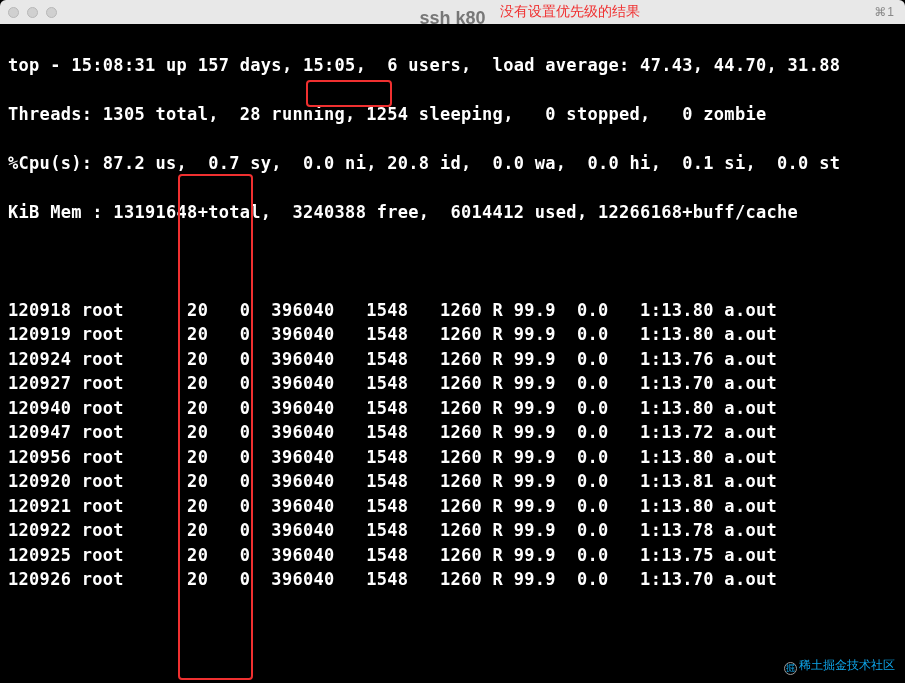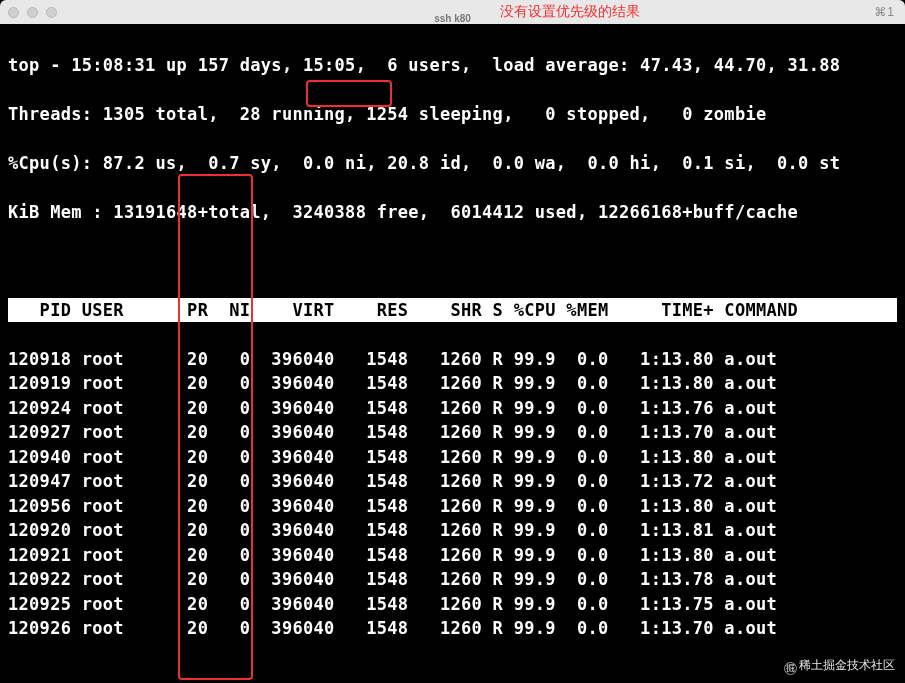--- a/index.html
+++ b/index.html
@@ -37,21 +37,21 @@
       height: 11px;
       border-radius: 50%;
       background: #d0d0d0;
       border: 0.5px solid #b8b8b8;
     }
     .title-center {
       position: absolute;
       left: 50%;
       transform: translateX(-50%);
       color: #777;
-      font-size: 10px;
+      font-size: 18px;
       font-weight: bold;
       font-family: 'Helvetica Neue', sans-serif;
       margin-top: 12px;
     }
     .title-right {
       position: absolute;
       right: 10px;
       color: #888;
       font-size: 12px;
       font-family: 'Helvetica Neue', sans-serif;
@@ -104,21 +104,21 @@
       top: 174px;
       width: 75px;
       height: 506px;
       z-index: 10;
       pointer-events: none;
     }
     .watermark {
       position: absolute;
       right: 10px;
       bottom: 8px;
-      color: #e5e5e5;
+      color: #0ea5e9;
       font-size: 12px;
       font-family: sans-serif;
       z-index: 15;
     }
     .watermark-icon {
       display: inline-block;
       width: 13px;
       height: 13px;
       border: 1px solid #999;
       border-radius: 50%;
@@ -146,19 +146,18 @@
 
 <div class="red-box-1"></div>
 <div class="red-box-2"></div>
 
 <div class="terminal">
 <div class="header-line">top - 15:08:31 up 157 days, 15:05,  6 users,  load average: 47.43, 44.70, 31.88</div>
 <div class="header-line">Threads: 1305 total,  28 running, 1254 sleeping,   0 stopped,   0 zombie</div>
 <div class="header-line">%Cpu(s): 87.2 us,  0.7 sy,  0.0 ni, 20.8 id,  0.0 wa,  0.0 hi,  0.1 si,  0.0 st</div>
 <div class="header-line">KiB Mem : 13191648+total,  3240388 free,  6014412 used, 12266168+buff/cache</div>
 <div class="header-line"> </div>
-<div class="col-header-row">   PID USER      PR  NI    VIRT    RES    SHR S %CPU %MEM     TIME+ COMMAND          </div>
 <div id="process-list"><div class="process-row">120918 root      20   0  396040   1548   1260 R 99.9  0.0   1:13.80 a.out</div><div class="process-row">120919 root      20   0  396040   1548   1260 R 99.9  0.0   1:13.80 a.out</div><div class="process-row">120924 root      20   0  396040   1548   1260 R 99.9  0.0   1:13.76 a.out</div><div class="process-row">120927 root      20   0  396040   1548   1260 R 99.9  0.0   1:13.70 a.out</div><div class="process-row">120940 root      20   0  396040   1548   1260 R 99.9  0.0   1:13.80 a.out</div><div class="process-row">120947 root      20   0  396040   1548   1260 R 99.9  0.0   1:13.72 a.out</div><div class="process-row">120956 root      20   0  396040   1548   1260 R 99.9  0.0   1:13.80 a.out</div><div class="process-row">120920 root      20   0  396040   1548   1260 R 99.9  0.0   1:13.81 a.out</div><div class="process-row">120921 root      20   0  396040   1548   1260 R 99.9  0.0   1:13.80 a.out</div><div class="process-row">120922 root      20   0  396040   1548   1260 R 99.9  0.0   1:13.78 a.out</div><div class="process-row">120925 root      20   0  396040   1548   1260 R 99.9  0.0   1:13.75 a.out</div><div class="process-row">120926 root      20   0  396040   1548   1260 R 99.9  0.0   1:13.70 a.out</div></div>
 </div>
 
 <div class="watermark">
   <span class="watermark-icon">掘</span><span>稀土掘金技术社区</span>
 </div>
 
 </body></html>

